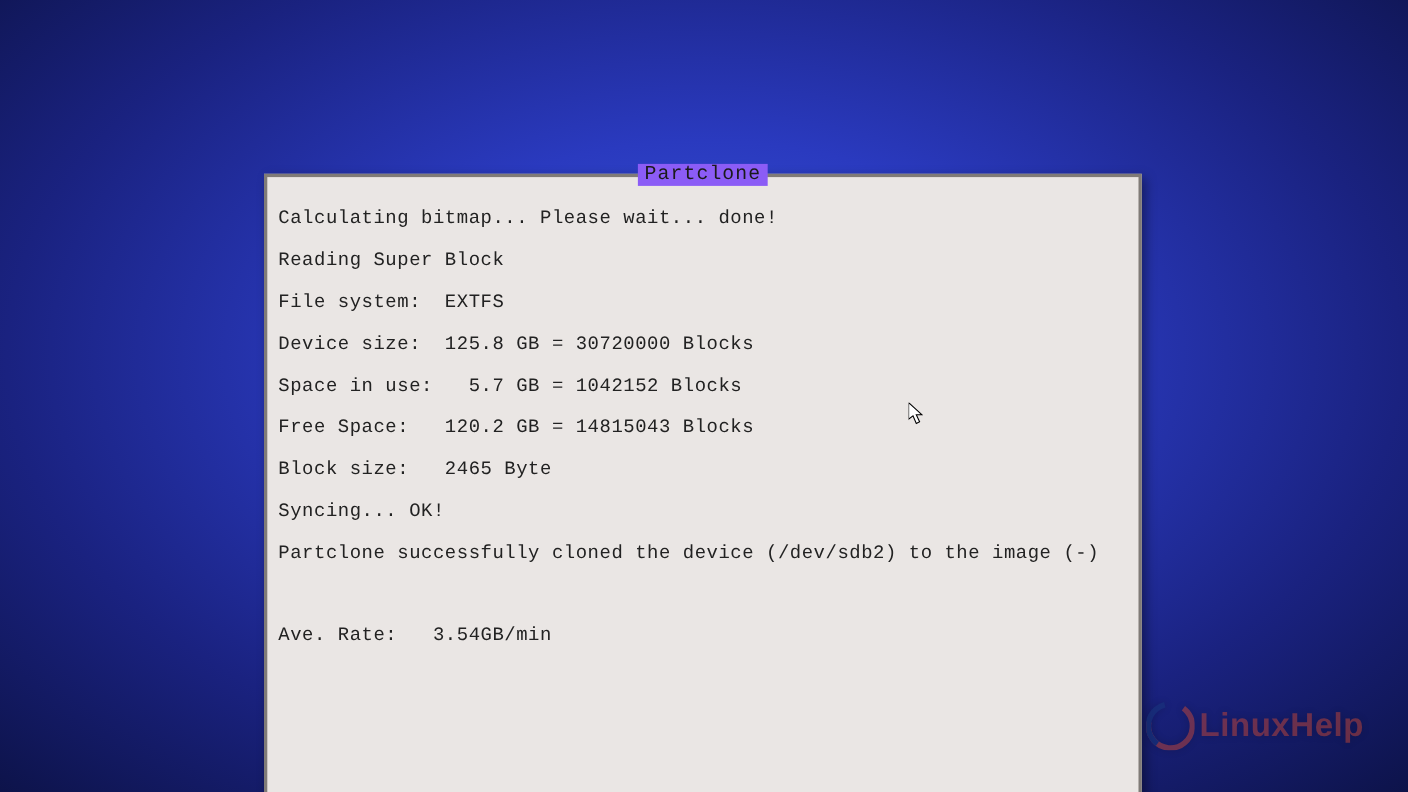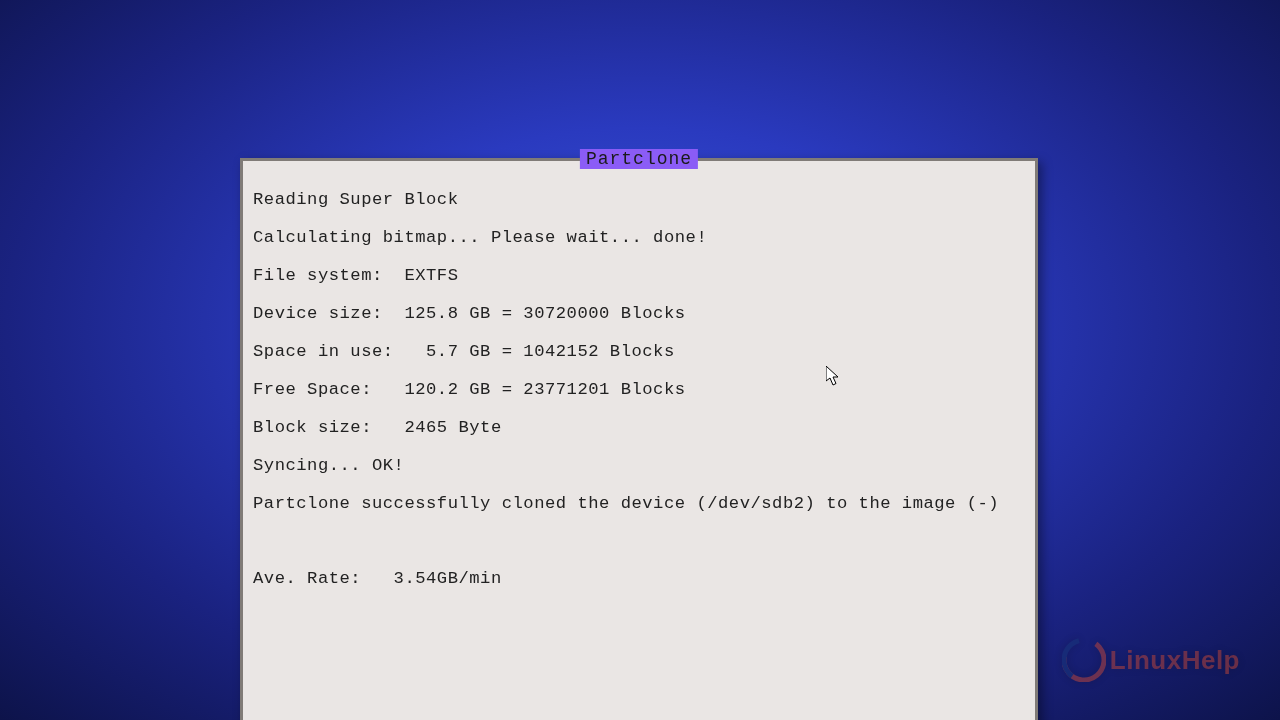--- a/index.html
+++ b/index.html
@@ -70,38 +70,38 @@
     opacity: 0.45;
     filter: drop-shadow(0 0 4px rgba(0,0,0,0.4));
   }
   .watermark-icon {
     width: 44px;
     height: 44px;
     margin-right: 4px;
   }
   .watermark-text {
     font-family: "Segoe UI", Arial, sans-serif;
-    font-size: 26px;
+    font-size: 30px;
     font-weight: 600;
     color: #d64a2e;
     letter-spacing: 0.5px;
   }
 </style>
 </head>
 <body>
 
 <div class="dialog">
   <span class="dialog-title">Partclone</span>
   <div class="dialog-body">
+<span class="line">Calculating bitmap... Please wait... done!</span>
 <span class="line">Reading Super Block</span>
-<span class="line">Calculating bitmap... Please wait... done!</span>
 <span class="line">File system:  EXTFS</span>
 <span class="line">Device size:  125.8 GB = 30720000 Blocks</span>
 <span class="line">Space in use:   5.7 GB = 1042152 Blocks</span>
-<span class="line">Free Space:   120.2 GB = 23771201 Blocks</span>
+<span class="line">Free Space:   120.2 GB = 14815043 Blocks</span>
 <span class="line">Block size:   2465 Byte</span>
 <span class="line">Syncing... OK!</span>
 <span class="line">Partclone successfully cloned the device (/dev/sdb2) to the image (-)</span>
 <div class="gap"></div>
 <span class="line">Ave. Rate:   3.54GB/min</span>
 <div class="gap"></div>
 
     
 
     

